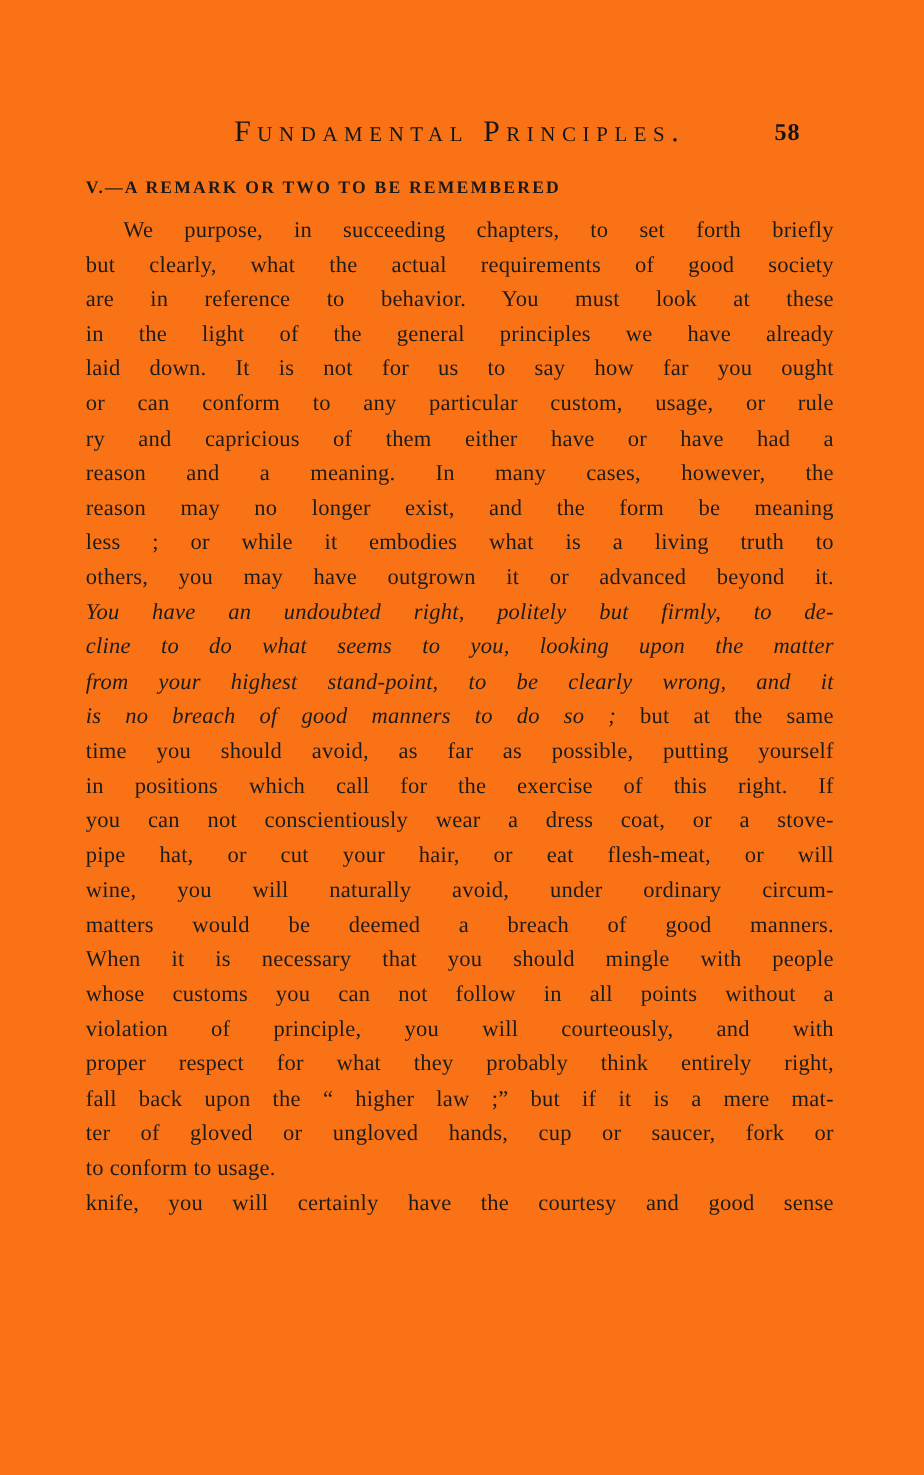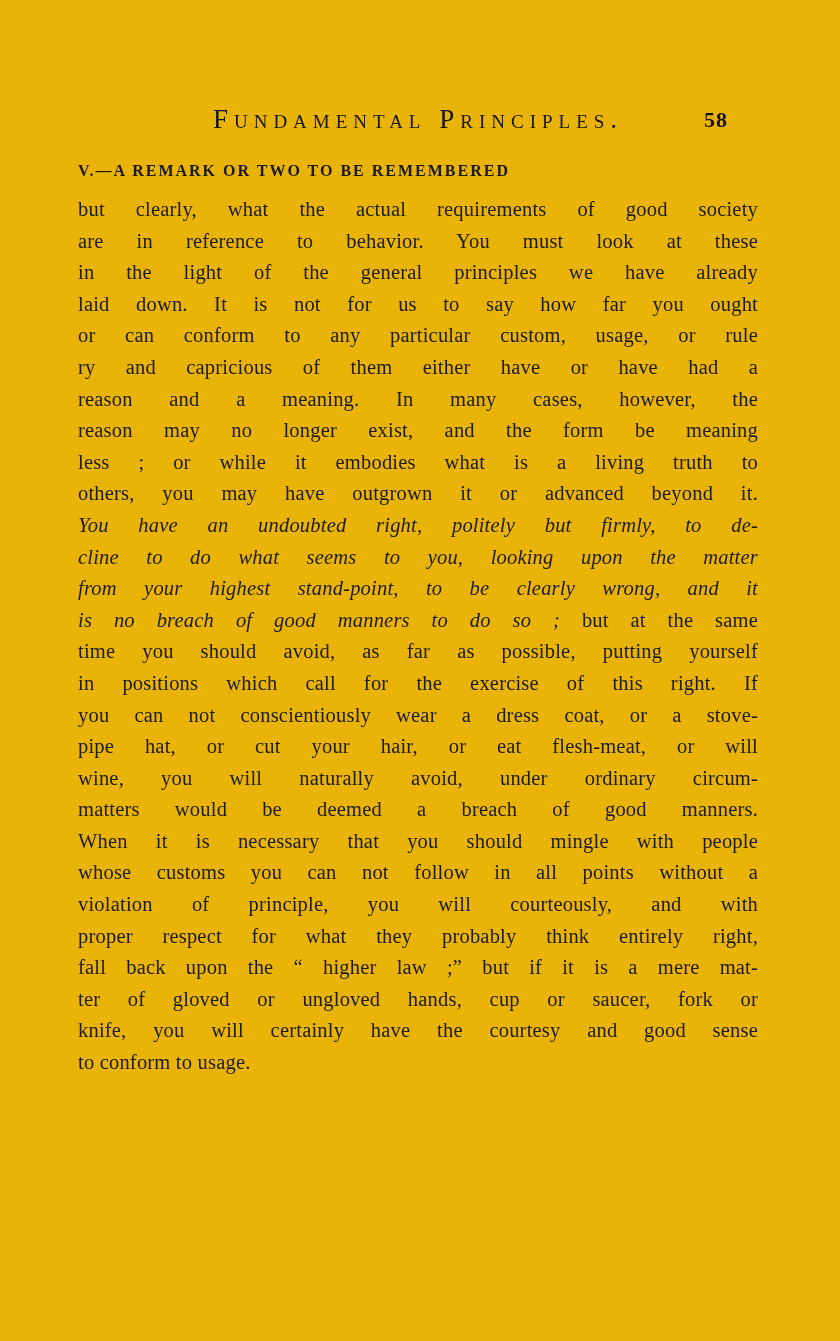--- a/index.html
+++ b/index.html
@@ -4,21 +4,21 @@
 <style>
   html, body {
     margin: 0;
     padding: 0;
     background: #ffffff;
   }
   .page {
     position: relative;
     width: 840px;
     height: 1341px;
-    background: #eab308;
+    background: #f97316;
     font-family: "Liberation Serif", serif;
     color: #1b1b1b;
     overflow: hidden;
   }
   .running-header {
     position: absolute;
     top: 104px;
     left: 78px;
     width: 680px;
     text-align: center;
@@ -79,20 +79,21 @@
 </head>
 <body>
 
 <div class="page">
   <div class="running-header">
     <span class="header-title">Fundamental Principles.</span>
     <span class="page-number">58</span>
   </div>
   <div class="section-heading">V.—A REMARK OR TWO TO BE REMEMBERED</div>
   <div class="page-body">
+      <div class="line indent"><span>We purpose, in succeeding chapters, to set forth briefly</span></div>
       <div class="line"><span>but clearly, what the actual requirements of good society</span></div>
       <div class="line"><span>are in reference to behavior. You must look at these</span></div>
       <div class="line"><span>in the light of the general principles we have already</span></div>
       <div class="line"><span>laid down. It is not for us to say how far you ought</span></div>
       <div class="line"><span>or can conform to any particular custom, usage, or rule</span></div>
       <div class="line"><span>ry and capricious of them either have or have had a</span></div>
       <div class="line"><span>reason and a meaning. In many cases, however, the</span></div>
       <div class="line"><span>reason may no longer exist, and the form be meaning</span></div>
       <div class="line"><span>less ; or while it embodies what is a living truth to</span></div>
       <div class="line"><span>others, you may have outgrown it or advanced beyond it.</span></div>
@@ -105,16 +106,16 @@
       <div class="line"><span>you can not conscientiously wear a dress coat, or a stove-</span></div>
       <div class="line"><span>pipe hat, or cut your hair, or eat flesh-meat, or will</span></div>
       <div class="line"><span>wine, you will naturally avoid, under ordinary circum-</span></div>
       <div class="line"><span>matters would be deemed a breach of good manners.</span></div>
       <div class="line"><span>When it is necessary that you should mingle with people</span></div>
       <div class="line"><span>whose customs you can not follow in all points without a</span></div>
       <div class="line"><span>violation of principle, you will courteously, and with</span></div>
       <div class="line"><span>proper respect for what they probably think entirely right,</span></div>
       <div class="line"><span>fall back upon the “ higher law ;” but if it is a mere mat-</span></div>
       <div class="line"><span>ter of gloved or ungloved hands, cup or saucer, fork or</span></div>
+      <div class="line last"><span>to conform to usage.</span></div>
       <div class="line"><span>knife, you will certainly have the courtesy and good sense</span></div>
-      <div class="line last"><span>to conform to usage.</span></div>
     </div>
 </div>
 
 </body></html>

